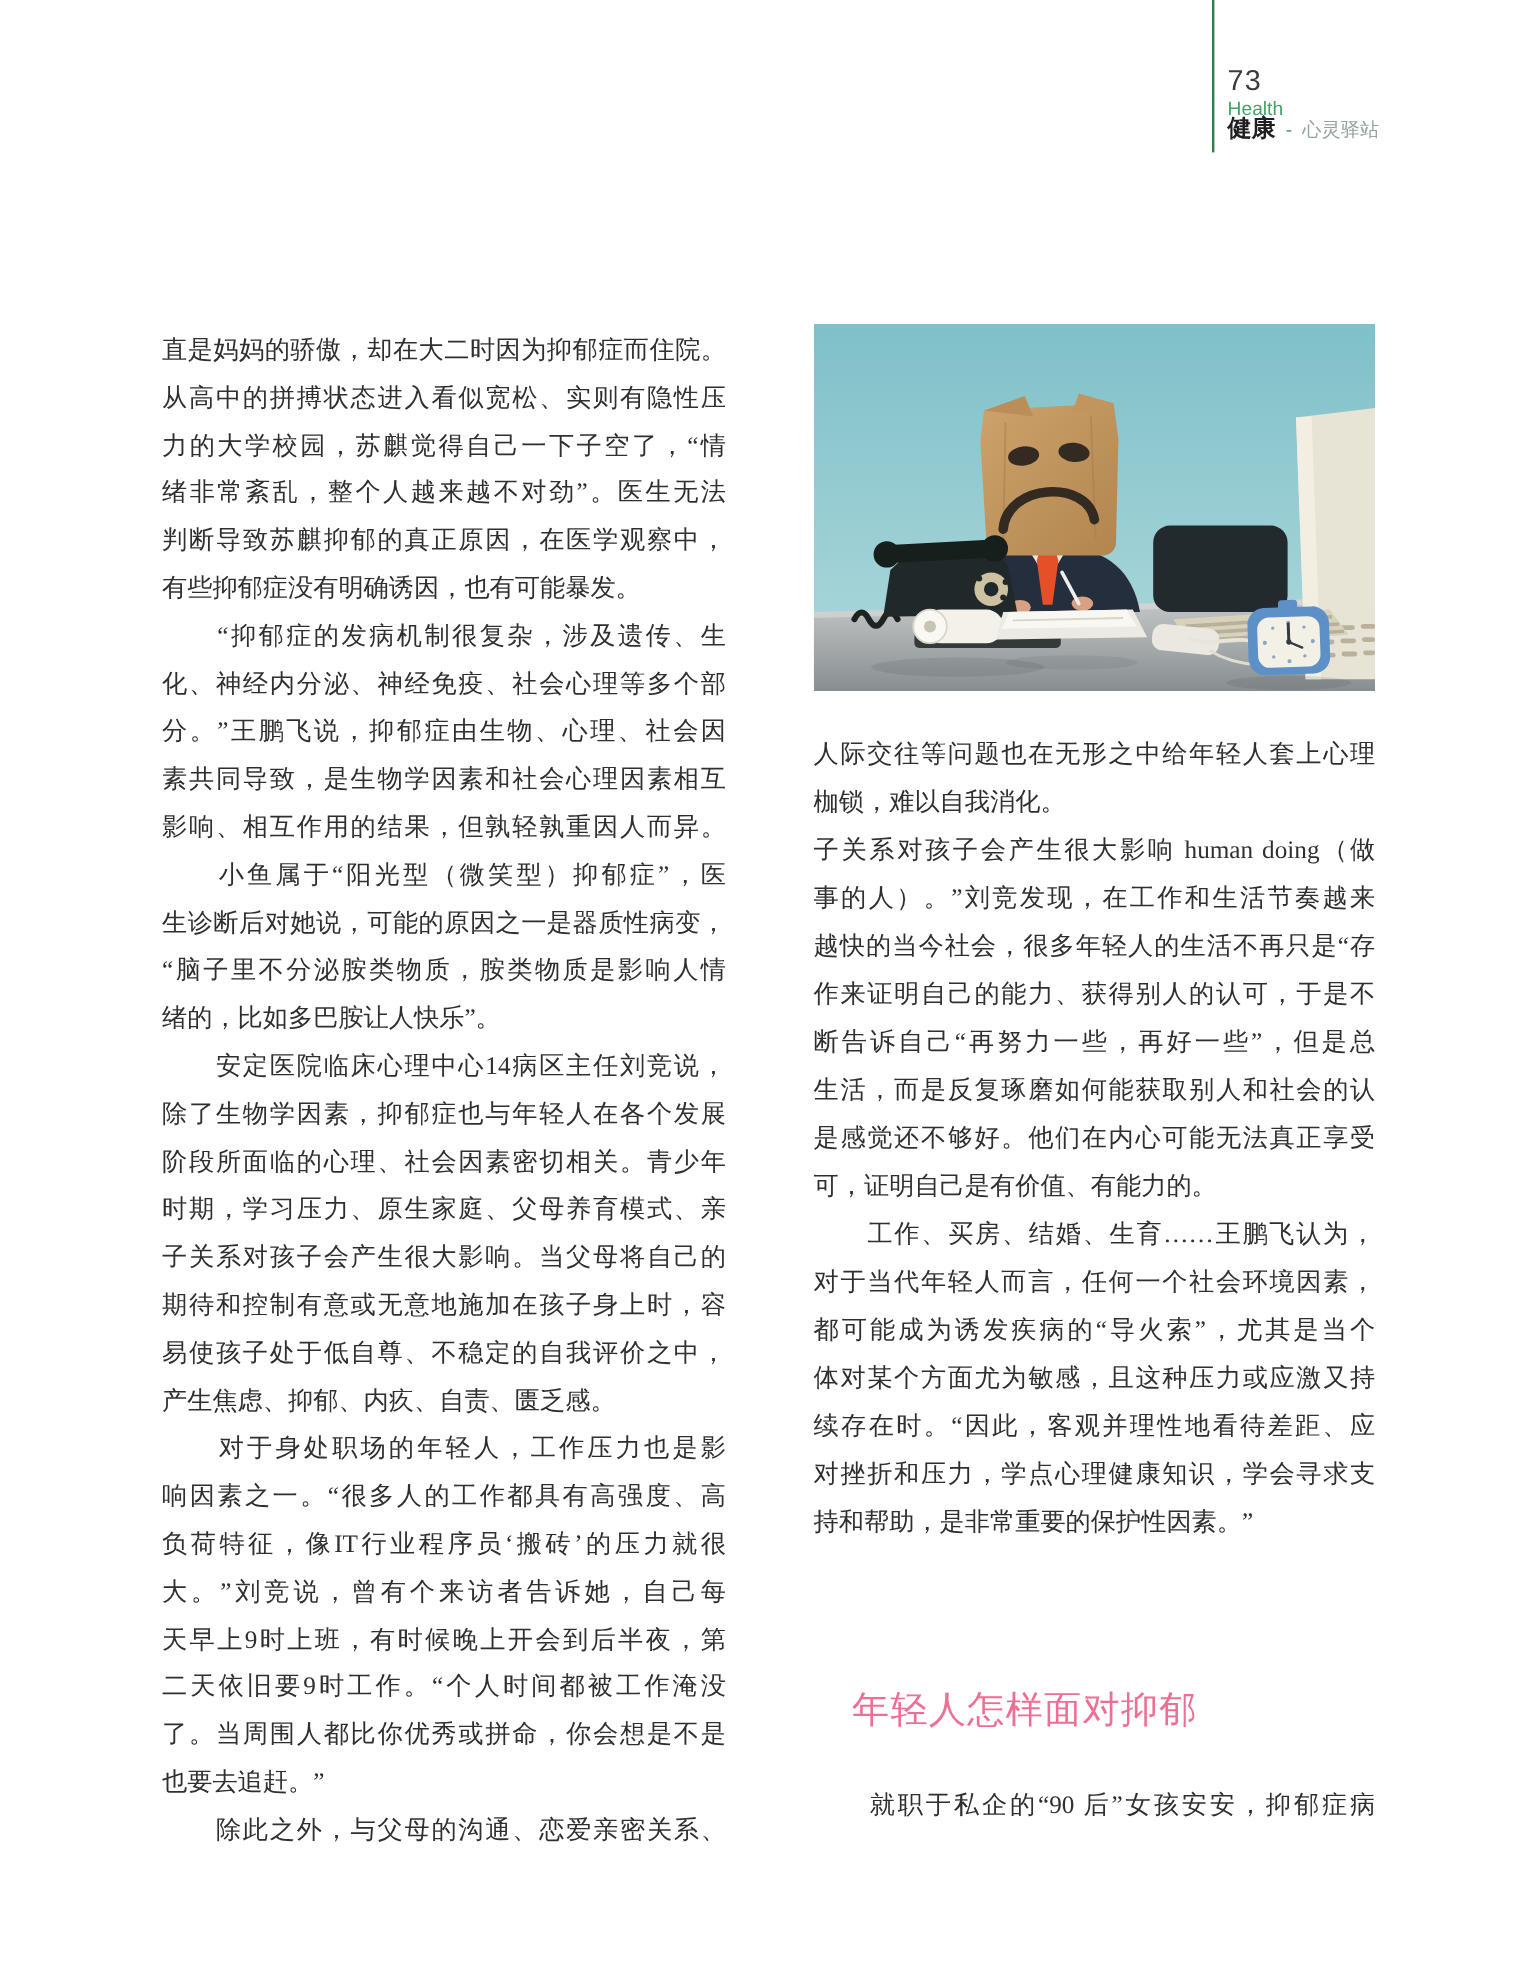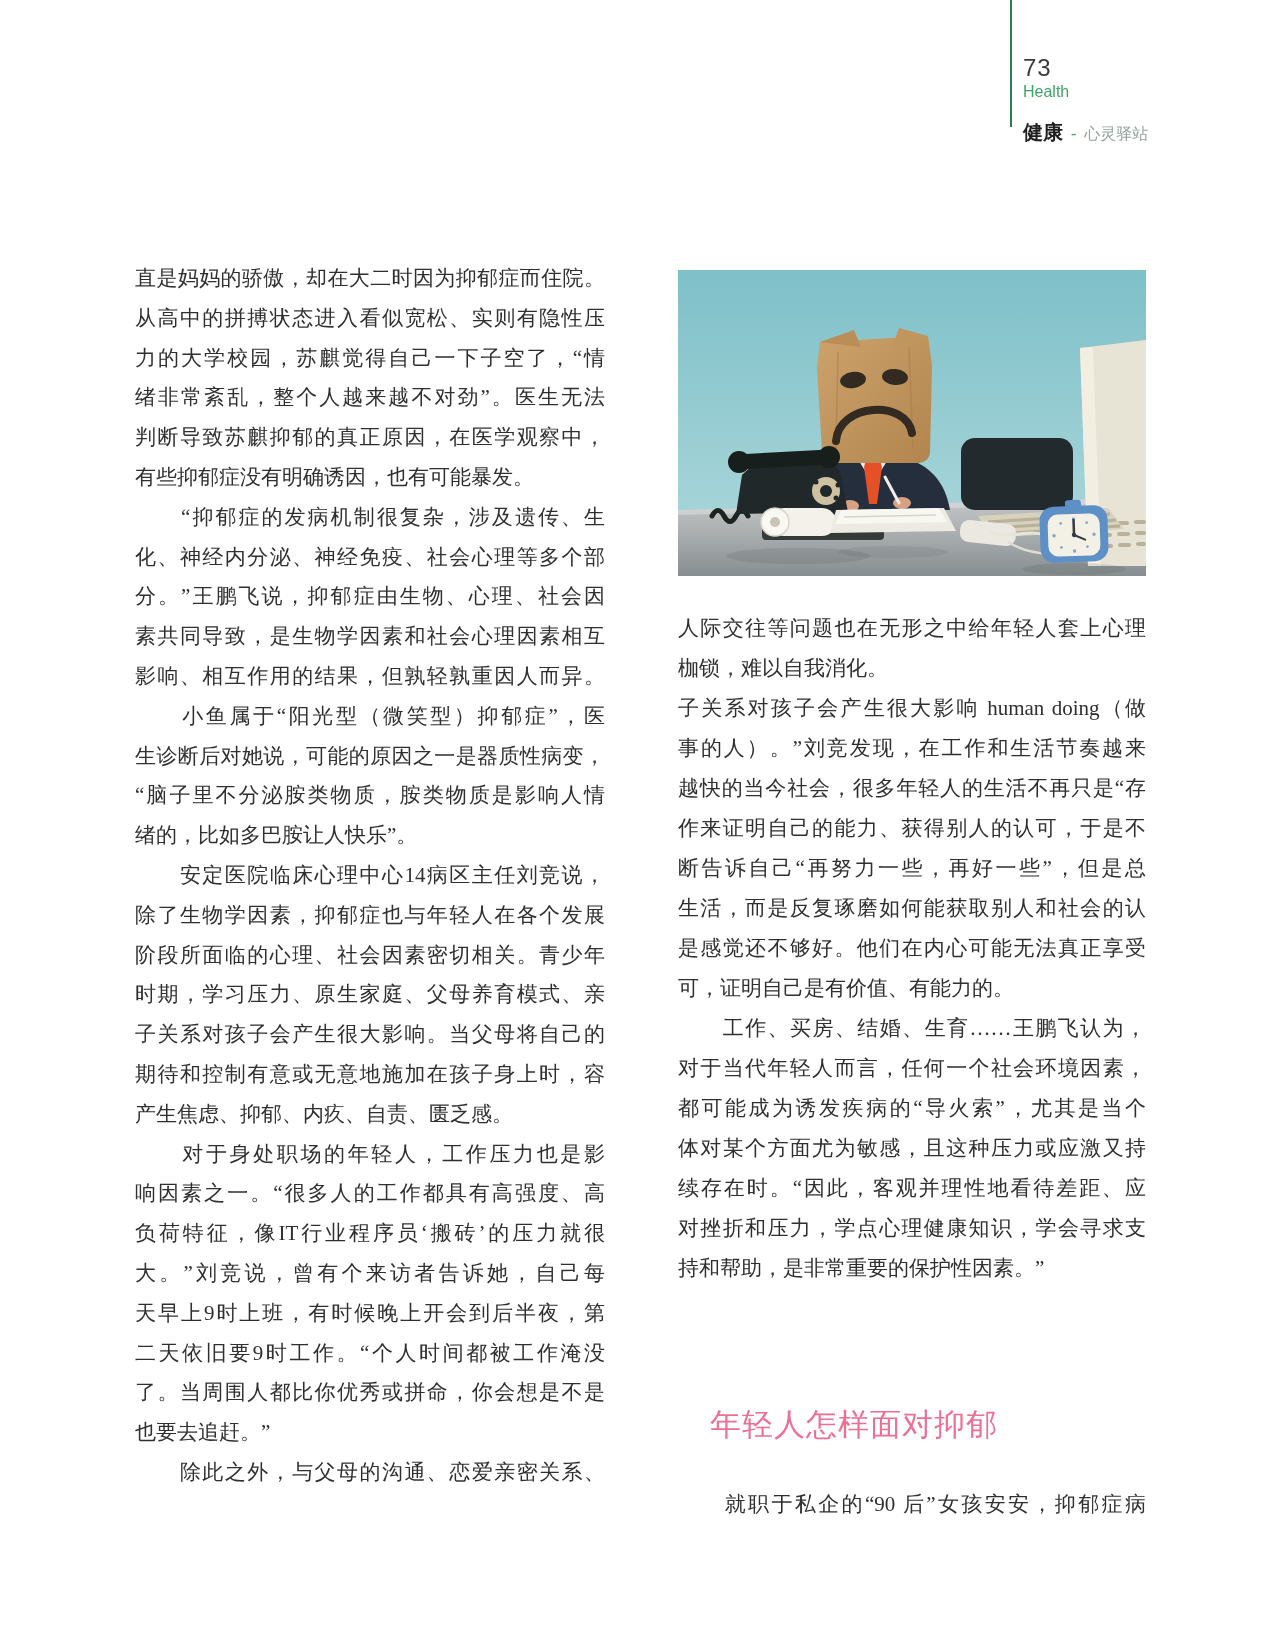--- a/index.html
+++ b/index.html
@@ -5,29 +5,29 @@
   html,body{margin:0;padding:0;background:#ffffff;}
   .page{position:relative;width:1270px;height:1642px;background:#ffffff;overflow:hidden;
         font-family:"Liberation Serif","DejaVu Serif",serif;color:#2f2f2f;}
 
   
   .green-rule{position:absolute;left:1010px;top:0;width:2px;height:127px;background:#2e7d52;}
   .page-number{position:absolute;left:1023px;top:56px;font-family:"Liberation Sans","DejaVu Sans",sans-serif;
                font-size:24px;line-height:1;color:#3b3b3b;letter-spacing:1px;}
   .section-en{position:absolute;left:1023px;top:84px;font-family:"Liberation Sans","DejaVu Sans",sans-serif;
               font-size:16px;line-height:1;color:#3fa368;}
-  .section-zh-row{position:absolute;left:1023px;top:120px;font-family:Liberation Serif, serif;
+  .section-zh-row{position:absolute;left:1023px;top:95px;font-family:Liberation Sans, sans-serif;
                   font-size:16px;line-height:1.2;white-space:nowrap;}
   .section-zh{font-size:20px;font-weight:bold;color:#1f1f1f;}
   .section-divider{color:#3fa368;padding:0 4px;}
   .section-sub{color:#95a49d;}
 
   
   .col{position:absolute;font-size:21px;line-height:39.8px;color:#2f2f2f;}
-  .col-left{left:135px;top:259px;width:470px;}
+  .col-left{left:135px;top:272px;width:470px;}
   .col-right{left:678px;top:608px;width:468px;line-height:40px;}
   .col-right2{left:678px;top:1484px;width:468px;line-height:40px;}
   .line{text-align:justify;text-align-last:justify;white-space:normal;}
   .line.nj{text-align-last:left;}
 
   .subhead{position:absolute;left:710px;top:1406px;margin:0;font-family:"Liberation Sans","DejaVu Sans",sans-serif;
            font-size:31px;font-weight:normal;line-height:1.2;color:#ee6f94;letter-spacing:1px;}
 
   
   .photo{position:absolute;left:678px;top:270px;width:468px;height:306px;overflow:hidden;}
@@ -62,20 +62,21 @@
       <div class="line">　　小鱼属于“阳光型（微笑型）抑郁症”，医</div>
       <div class="line">生诊断后对她说，可能的原因之一是器质性病变，</div>
       <div class="line">“脑子里不分泌胺类物质，胺类物质是影响人情</div>
       <div class="line nj">绪的，比如多巴胺让人快乐”。</div>
       <div class="line">　　安定医院临床心理中心14病区主任刘竞说，</div>
       <div class="line">除了生物学因素，抑郁症也与年轻人在各个发展</div>
       <div class="line">阶段所面临的心理、社会因素密切相关。青少年</div>
       <div class="line">时期，学习压力、原生家庭、父母养育模式、亲</div>
       <div class="line">子关系对孩子会产生很大影响。当父母将自己的</div>
       <div class="line">期待和控制有意或无意地施加在孩子身上时，容</div>
+      <div class="line">易使孩子处于低自尊、不稳定的自我评价之中，</div>
       <div class="line nj">产生焦虑、抑郁、内疚、自责、匮乏感。</div>
       <div class="line">　　对于身处职场的年轻人，工作压力也是影</div>
       <div class="line">响因素之一。“很多人的工作都具有高强度、高</div>
       <div class="line">负荷特征，像IT行业程序员‘搬砖’的压力就很</div>
       <div class="line">大。”刘竞说，曾有个来访者告诉她，自己每</div>
       <div class="line">天早上9时上班，有时候晚上开会到后半夜，第</div>
       <div class="line">二天依旧要9时工作。“个人时间都被工作淹没</div>
       <div class="line">了。当周围人都比你优秀或拼命，你会想是不是</div>
       <div class="line nj">也要去追赶。”</div>
       <div class="line">　　除此之外，与父母的沟通、恋爱亲密关系、</div>

